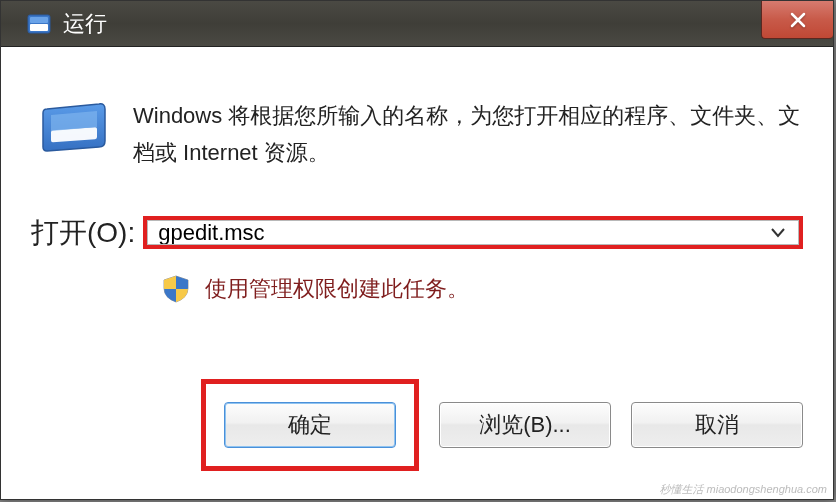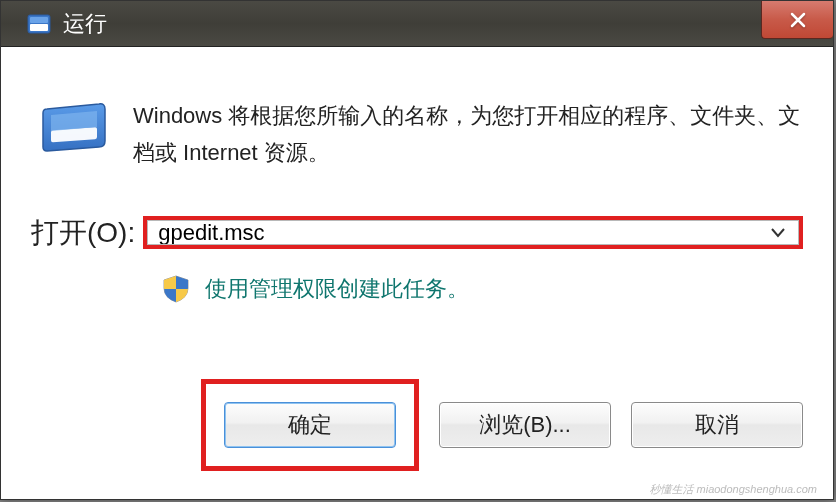--- a/index.html
+++ b/index.html
@@ -124,21 +124,21 @@
       gap: 14px;
       margin-top: 22px;
       margin-left: 130px;
     }
     .shield {
       width: 30px;
       height: 30px;
     }
     .admin-text {
       font-size: 22px;
-      color: #0f766e;
+      color: #7f1d1d;
     }
     .button-row {
       position: absolute;
       bottom: 28px;
       right: 30px;
       display: flex;
       gap: 20px;
       align-items: center;
     }
     .btn {
@@ -156,21 +156,21 @@
     .btn.default {
       border: 1px solid #4a90d9;
       box-shadow: inset 0 0 0 1px #8fc3f0;
     }
     .primary-wrap {
       border: 5px solid #e02020;
       padding: 18px;
     }
     .watermark {
       position: absolute;
-      right: 16px;
+      right: 6px;
       bottom: 2px;
       font-size: 11px;
       color: rgba(120,120,120,0.5);
       font-style: italic;
       pointer-events: none;
     }
   </style>
 </head>
 <body>
 

